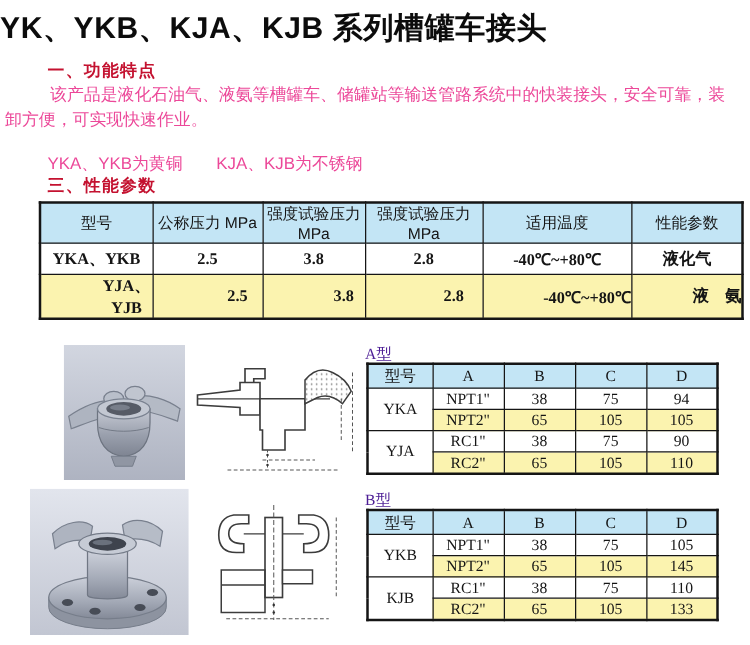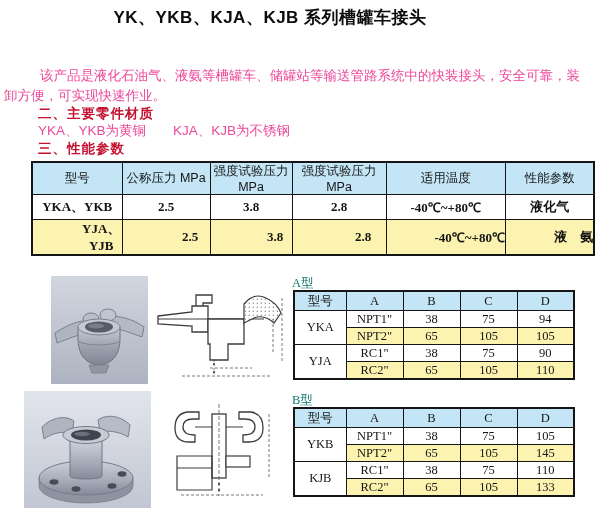--- a/index.html
+++ b/index.html
@@ -1,63 +1,63 @@
 <!DOCTYPE html>
 <html><head>
 <meta charset="utf-8">
 <style>
   html,body{margin:0;padding:0;background:#ffffff;}
   .page{
     position:relative;width:600px;height:516px;background:#ffffff;
     font-family:"Liberation Sans",sans-serif;color:#151515;overflow:hidden;
   }
   .title{
-    position:absolute;top:6px;left:0;width:540px;margin:0;text-align:center;
-    font-size:17px;font-weight:bold;letter-spacing:.5px;color:#0c0c0c;
+    position:absolute;top:6px;left:0;width:540px;margin:0;text-align:left;
+    font-size:24px;font-weight:bold;letter-spacing:.5px;color:#0c0c0c;
   }
   .sec-h{
     position:absolute;left:38px;margin:0;font-size:13.5px;font-weight:bold;
     color:#c41230;letter-spacing:1px;
   }
   .body-text{
     position:absolute;left:4px;top:66px;width:581px;margin:0;
     font-size:13.5px;line-height:19.5px;text-indent:36px;color:#ec4899;
   }
   .materials{position:absolute;left:38px;top:122px;margin:0;font-size:13.5px;color:#ec4899;}
 
   table{border-collapse:collapse;table-layout:fixed;}
   .perf{position:absolute;left:31px;top:161px;border:2.5px solid #151515;}
   .perf th,.perf td{border:1.5px solid #151515;text-align:center;padding:0;height:24px;font-weight:bold;}
   .perf th{background:#c3e5f5;font-size:12.5px;font-weight:normal;}
   .perf td{font-size:13px;font-family:"Liberation Serif",serif;}
   .perf tr.y td{background:#fbf3af;padding-left:48px;}
 
   .type-label{position:absolute;left:292px;margin:0;font-size:12.5px;
-    font-family:"Liberation Serif",serif;color:#0f766e;}
+    font-family:"Liberation Serif",serif;color:#4c1d95;}
   .dim{position:absolute;left:293px;border:2px solid #151515;background:#fff;}
   .dim th,.dim td{border:1.3px solid #151515;text-align:center;padding:0;
     font-family:"Liberation Serif",serif;font-weight:normal;}
   .dim th{background:#c3e5f5;height:18px;font-size:12.5px;}
   .dim td{height:16px;font-size:12.5px;}
   .dim tr.y td{background:#fbf3af;}
   .dim td.model{background:#ffffff;margin-left:40px;}
 
   .fig{position:absolute;}
   .fig svg{display:block;}
 </style>
 </head>
 <body>
 
 <div class="page">
 
   <h1 class="title">YK、YKB、KJA、KJB 系列槽罐车接头</h1>
 
+  <h2 class="sec-h" style="top:48px">一、功能特点</h2>
   <p class="body-text">该产品是液化石油气、液氨等槽罐车、储罐站等输送管路系统中的快装接头，安全可靠，装卸方便，可实现快速作业。</p>
 
-  <h2 class="sec-h" style="top:105px">二、主要零件材质</h2>
   <p class="materials">YKA、YKB为黄铜　　KJA、KJB为不锈钢</p>
 
   <h2 class="sec-h" style="top:140px">三、性能参数</h2>
 
   <table class="perf">
     <colgroup>
       <col style="width:90px">
         <col style="width:88px">
         <col style="width:82px">
       <col style="width:94px">

